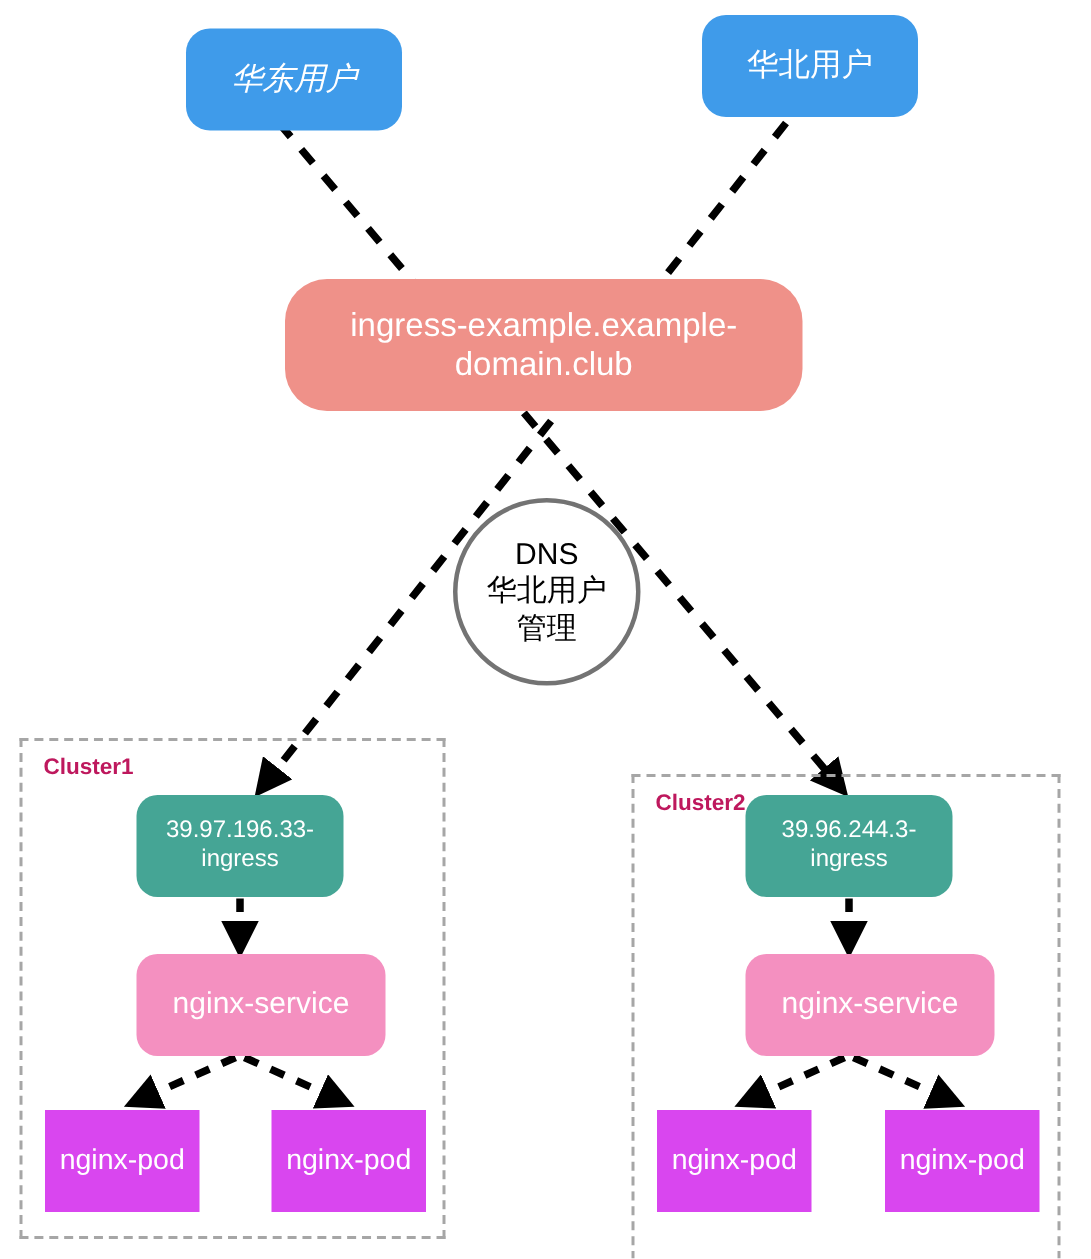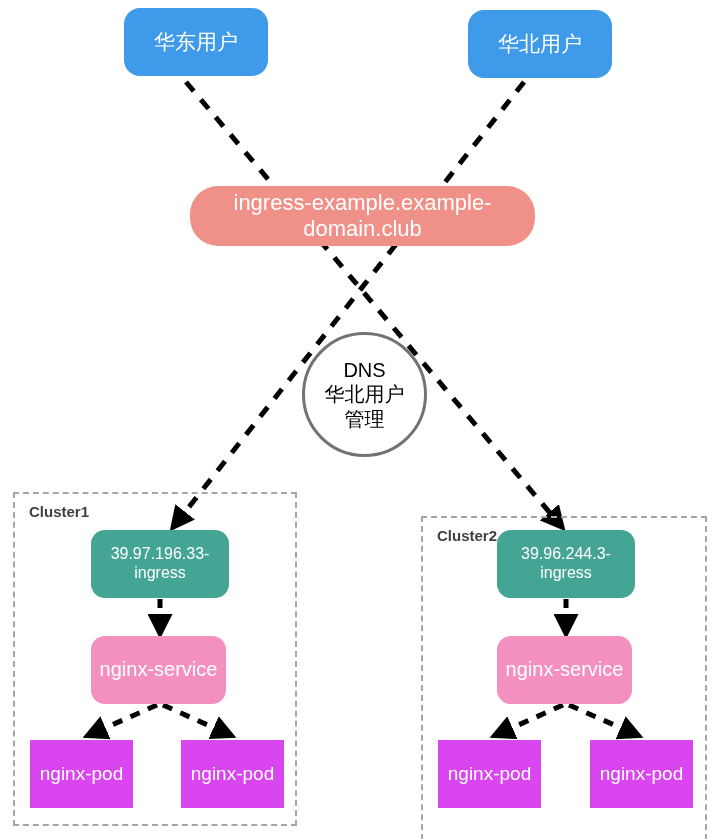--- a/index.html
+++ b/index.html
@@ -43,29 +43,29 @@
     box-sizing: border-box;
   }
   
   .user-node {
     width: 144px;
     height: 68px;
     border-radius: 16px;
     background: #3f9bea;
     font-size: 21px;
   }
-  #user-east  { left: 124px; top: 8px; }
+  #user-east  { left: 124px; top: 19px; font-style: italic; }
   #user-north { left: 468px; top: 10px; }
 
   
   #domain-node {
     left: 190px;
     top: 186px;
     width: 345px;
-    height: 60px;
+    height: 88px;
     border-radius: 28px;
     background: #ef9189;
     font-size: 22px;
     z-index: 2;
   }
 
   
   #dns-node {
     left: 302px;
     top: 332px;
@@ -89,38 +89,38 @@
     box-sizing: border-box;
   }
   #cluster-1 { left: 13px;  top: 492px; width: 284px; height: 334px; }
   #cluster-2 { left: 421px; top: 516px; width: 286px; height: 334px; text-align: center; }
   .cluster-title {
     position: absolute;
     left: 14px;
     top: 9px;
     font-size: 15px;
     font-weight: bold;
-    color: #404040;
+    color: #be185d;
     z-index: 5;
   }
 
   
   .ingress-node {
     width: 138px;
     height: 68px;
     border-radius: 14px;
     background: #45a595;
     font-size: 16px;
   }
   #ingress-1 { left: 91px;  top: 530px; }
   #ingress-2 { left: 497px; top: 530px; align-items: center; }
 
   
   .service-node {
-    width: 135px;
+    width: 166px;
     height: 68px;
     border-radius: 14px;
     background: #f490c0;
     font-size: 20px;
   }
   #service-1 { left: 91px;  top: 636px; }
   #service-2 { left: 497px; top: 636px; }
 
   
   .pod-node {

